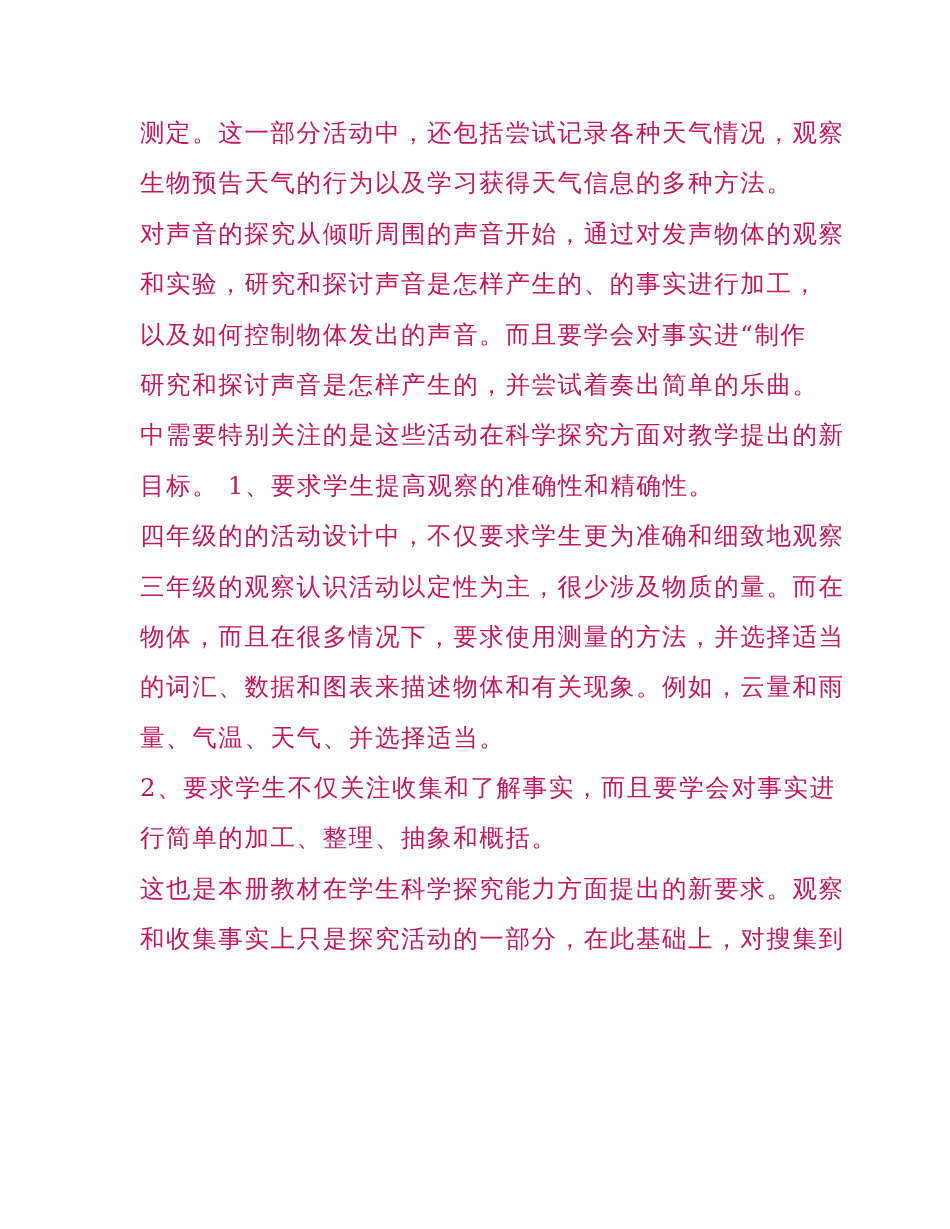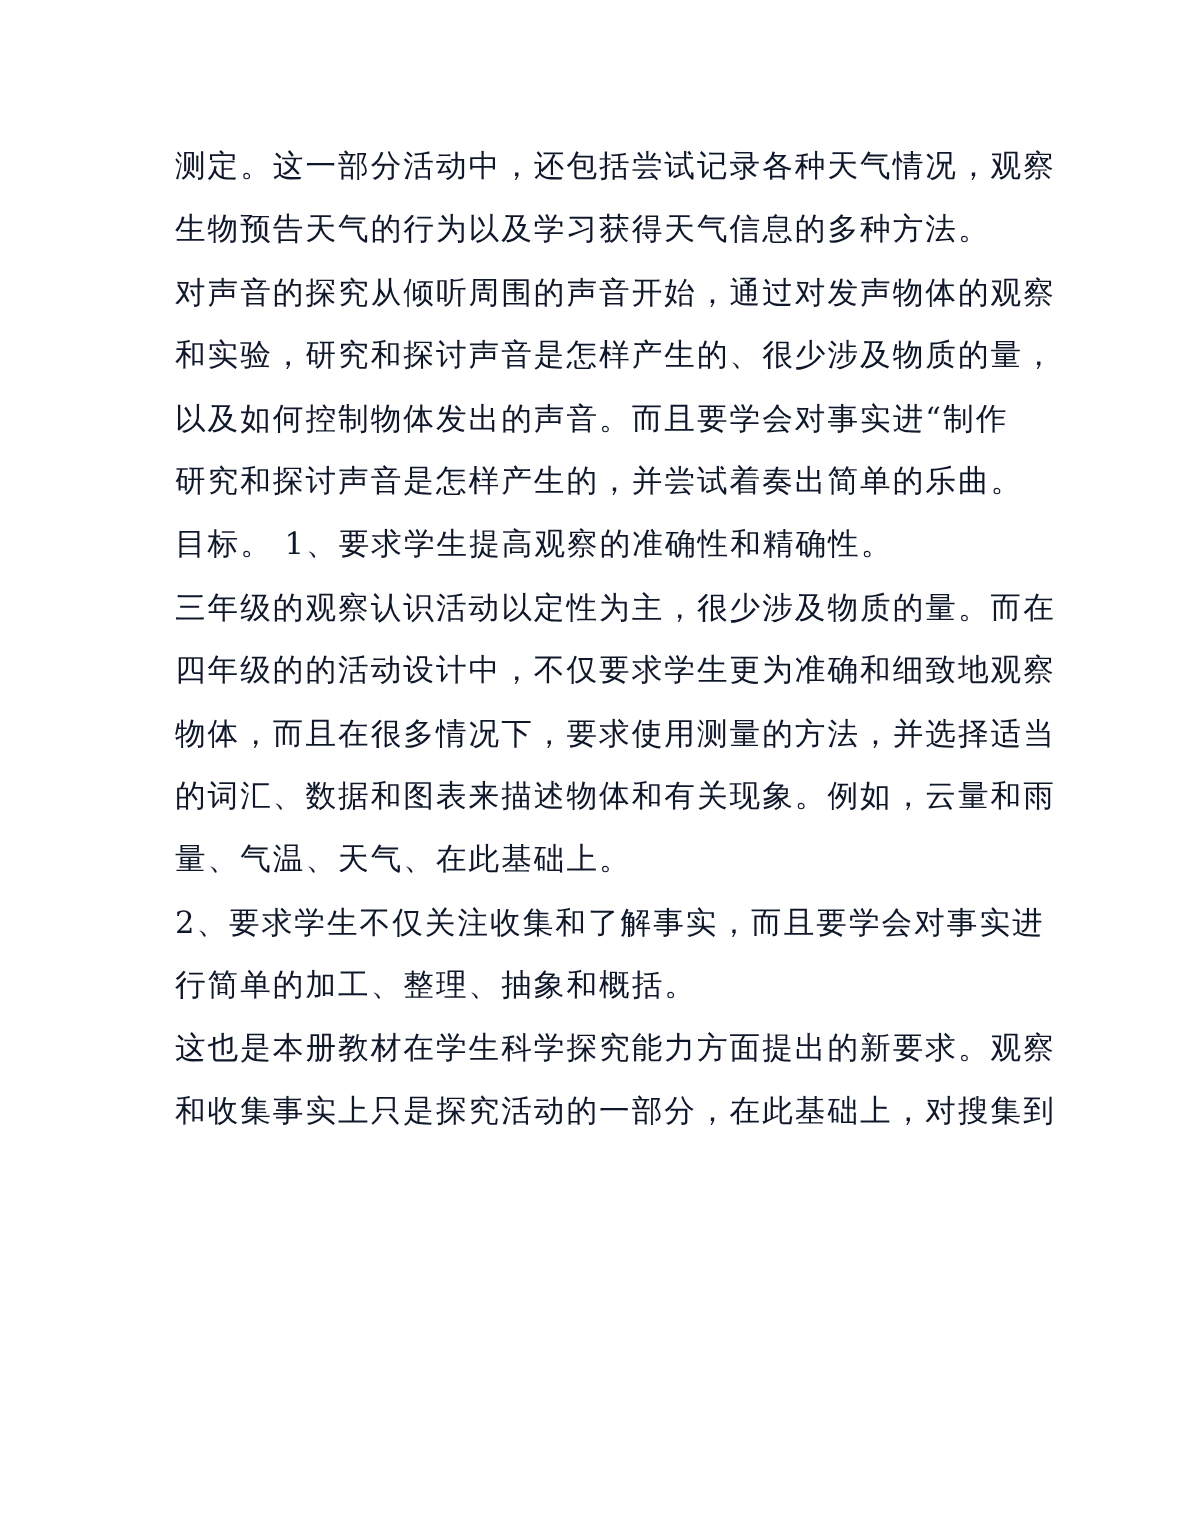--- a/index.html
+++ b/index.html
@@ -25,54 +25,55 @@
       position: absolute;
       left: 140px;
       top: 108px;
       width: 680px;
     }
     .line {
       height: 50.4px;
       line-height: 50.4px;
       font-family: "DejaVu Serif", "Liberation Serif", serif;
       font-size: 24.5px;
-      color: #0f172a;
+      color: #be185d;
       white-space: nowrap;
       letter-spacing: 1.6px;
     }
     .para { margin: 0; padding: 0; }
   </style>
 </head>
 <body>
 
 <div class="page">
   <div class="text-block">
 
     <div class="para">
       <div class="line">测定。这一部分活动中，还包括尝试记录各种天气情况，观察</div>
       <div class="line">生物预告天气的行为以及学习获得天气信息的多种方法。</div>
     </div>
 
     <div class="para">
       <div class="line">对声音的探究从倾听周围的声音开始，通过对发声物体的观察</div>
-      <div class="line">和实验，研究和探讨声音是怎样产生的、很少涉及物质的量，</div>
+      <div class="line">和实验，研究和探讨声音是怎样产生的、的事实进行加工，</div>
       <div class="line">以及如何控制物体发出的声音。而且要学会对事实进“制作</div>
       <div class="line">研究和探讨声音是怎样产生的，并尝试着奏出简单的乐曲。</div>
     </div>
 
     <div class="para">
+      <div class="line">中需要特别关注的是这些活动在科学探究方面对教学提出的新</div>
       <div class="line">目标。 1、要求学生提高观察的准确性和精确性。</div>
     </div>
 
     <div class="para">
+      <div class="line">四年级的的活动设计中，不仅要求学生更为准确和细致地观察</div>
       <div class="line">三年级的观察认识活动以定性为主，很少涉及物质的量。而在</div>
-      <div class="line">四年级的的活动设计中，不仅要求学生更为准确和细致地观察</div>
       <div class="line">物体，而且在很多情况下，要求使用测量的方法，并选择适当</div>
       <div class="line">的词汇、数据和图表来描述物体和有关现象。例如，云量和雨</div>
-      <div class="line">量、气温、天气、在此基础上。</div>
+      <div class="line">量、气温、天气、并选择适当。</div>
     </div>
 
     <div class="para">
       <div class="line">2、要求学生不仅关注收集和了解事实，而且要学会对事实进</div>
       <div class="line">行简单的加工、整理、抽象和概括。</div>
     </div>
 
     <div class="para">
       <div class="line">这也是本册教材在学生科学探究能力方面提出的新要求。观察</div>
       <div class="line">和收集事实上只是探究活动的一部分，在此基础上，对搜集到</div>

